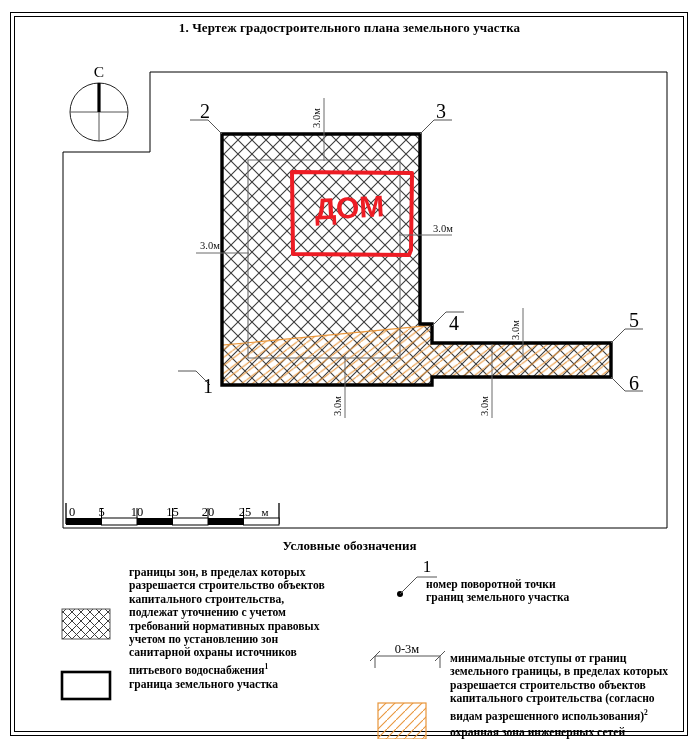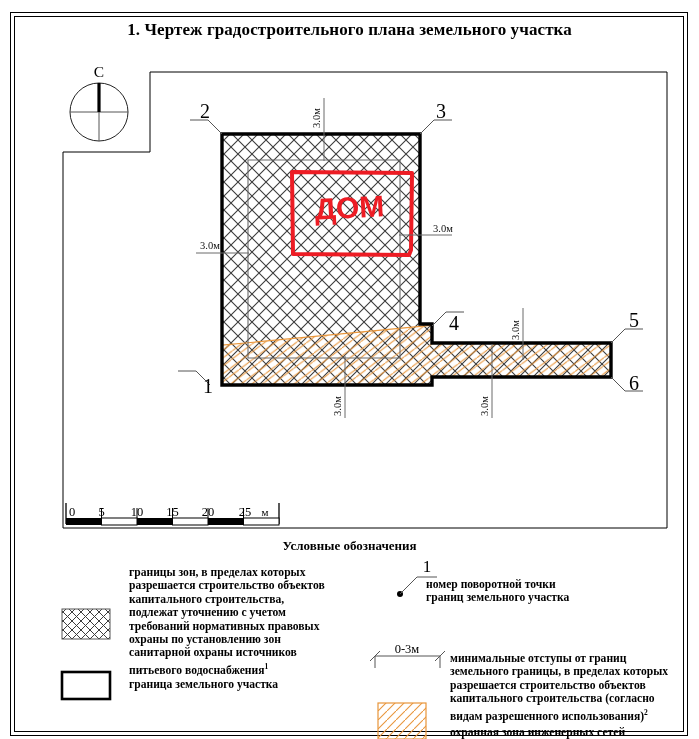--- a/index.html
+++ b/index.html
@@ -4,21 +4,21 @@
 <style>
   html,body{margin:0;padding:0;background:#fff;}
   body{width:699px;height:739px;overflow:hidden;
        font-family:"Liberation Serif","DejaVu Serif",serif;color:#000;}
   #page{position:relative;width:699px;height:739px;}
   .frame-outer{position:absolute;left:10px;top:12px;width:678px;height:724px;
                border:1px solid #000;box-sizing:border-box;}
   .frame-inner{position:absolute;left:14px;top:16px;width:670px;height:716px;
                border:1px solid #000;box-sizing:border-box;}
   #title{position:absolute;left:0;top:20px;width:699px;text-align:center;
-         font-size:17px;font-weight:bold;letter-spacing:.1px;}
+         font-size:13px;font-weight:bold;letter-spacing:.1px;}
   svg{position:absolute;left:0;top:0;}
   .legend-text{position:absolute;font-size:11.6px;line-height:13.4px;font-weight:bold;}
   .sup{font-size:7.5px;vertical-align:super;}
   #legend-title{position:absolute;left:0;top:538px;width:699px;text-align:center;
                 font-size:13px;font-weight:bold;}
 </style>
 </head>
 <body>
 
 <div id="page">
@@ -179,21 +179,21 @@
       <rect x="378" y="703" width="48" height="36" fill="url(#orangeHatchLegend)" stroke="#E8953A" stroke-width="1.2"></rect>
     </g>
   </svg>
 
   <div class="legend-text" style="left:129px; top:566px; width:250px;">
     <span>границы зон, в пределах которых</span><br>
     <span>разрешается строительство объектов</span><br>
     <span>капитального строительства,</span><br>
     <span>подлежат уточнению с учетом</span><br>
     <span>требований нормативных правовых</span><br>
-    <span>охраны по установлению зон</span><br>
+    <span>учетом по установлению зон</span><br>
     <span>санитарной охраны источников</span><br>
     <span>питьевого водоснабжения</span><span class="sup">1</span>
   </div>
 
   <div class="legend-text" style="left:129px; top:678px; width:250px;">
     <span>граница земельного участка</span>
   </div>
 
   <div class="legend-text" style="left:426px; top:578px; width:250px;">
     <span>номер поворотной точки</span><br>

